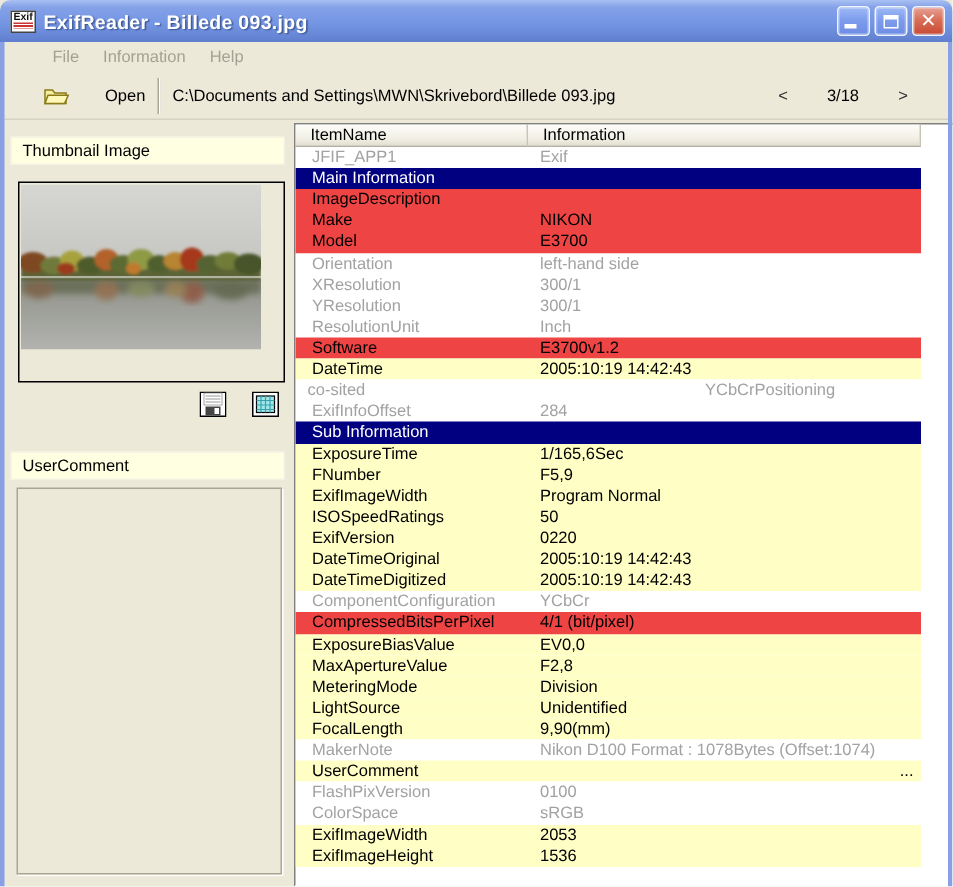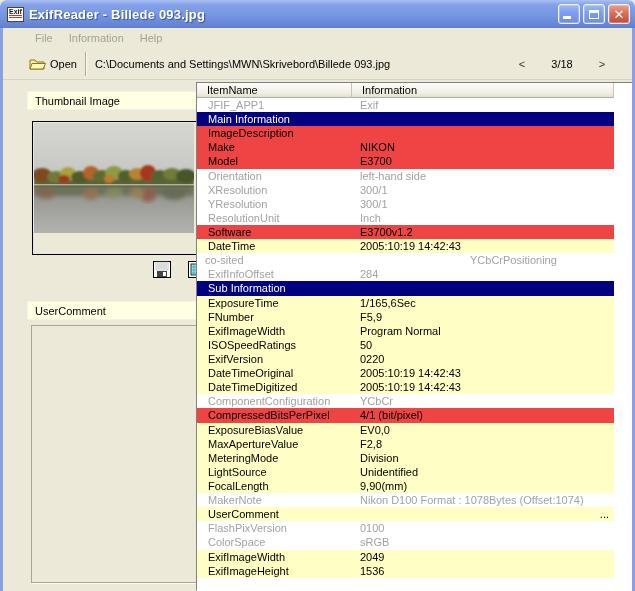--- a/index.html
+++ b/index.html
@@ -32,29 +32,29 @@
   .side-border{position:absolute;top:28px;bottom:0;width:3px;background:#8aa0e4;z-index:5;}
   .side-border.left{left:0;} .side-border.right{right:0;}
 
   .menubar{position:absolute;left:3px;top:28px;width:629px;height:20px;background:#ece9d8;
     display:flex;align-items:center;font-size:11px;color:#a3a294;padding-left:24px;}
   .menu-item{padding:2px 8px;cursor:default;}
 
   .toolbar{position:absolute;left:3px;top:48px;width:629px;height:32px;background:#ece9d8;
     display:flex;align-items:center;font-size:11px;color:#000;box-sizing:border-box;
     border-bottom:1px solid #d6d2c2;}
-  .open-btn{display:flex;align-items:center;gap:4px;margin-left:20px;padding:3px 6px;cursor:default;}
+  .open-btn{display:flex;align-items:center;gap:24px;margin-left:20px;padding:3px 6px;cursor:default;}
   .tsep{width:1px;height:24px;background:#aca899;border-right:1px solid #fff;margin:0 2px;}
   .path-text{margin-left:6px;white-space:nowrap;}
   .nav{margin-left:auto;display:flex;align-items:center;margin-right:18px;}
   .nav-btn{width:24px;text-align:center;font-size:11px;color:#333;cursor:default;}
   .nav-count{width:56px;text-align:center;font-size:11px;color:#000;}
 
   
-  .left-panel{position:absolute;left:3px;top:80px;width:193px;height:511px;background:#ece9d8;margin-left:20px;}
+  .left-panel{position:absolute;left:3px;top:80px;width:193px;height:511px;background:#ece9d8;}
   .strip{position:absolute;left:4px;width:183px;height:19px;background:#ffffe1;
     font-size:11px;color:#000;line-height:19px;padding-left:7px;box-sizing:border-box;
     border:1px solid #f4f2e2;}
   .thumb-frame{position:absolute;left:9px;top:41px;width:176px;height:132px;
     border:1px solid #000;background:#ece9d8;}
   .thumb-photo{position:absolute;left:1px;top:1px;width:160px;height:110px;display:block;}
   .mini-btn{position:absolute;width:20px;height:19px;display:flex;align-items:center;justify-content:center;cursor:default;}
   .comment-box{position:absolute;left:8px;top:245px;width:177px;height:258px;box-sizing:border-box;
     background:#ece9d8;border:1px solid #a9a694;box-shadow:1px 1px 0 #ffffff;}
 
@@ -342,21 +342,21 @@
       <div class="trow plain">
         <div class="cell name">FlashPixVersion</div>
         <div class="cell value">0100</div>
       </div>
       <div class="trow plain">
         <div class="cell name">ColorSpace</div>
         <div class="cell value">sRGB</div>
       </div>
       <div class="trow yellow">
         <div class="cell name">ExifImageWidth</div>
-        <div class="cell value">2049</div>
+        <div class="cell value">2053</div>
       </div>
       <div class="trow yellow">
         <div class="cell name">ExifImageHeight</div>
         <div class="cell value">1536</div>
       </div>
     </div>
 
   <div class="scrollbar">
     <div class="sb-btn sb-up">
       <svg class="chev" viewBox="0 0 8 8">

